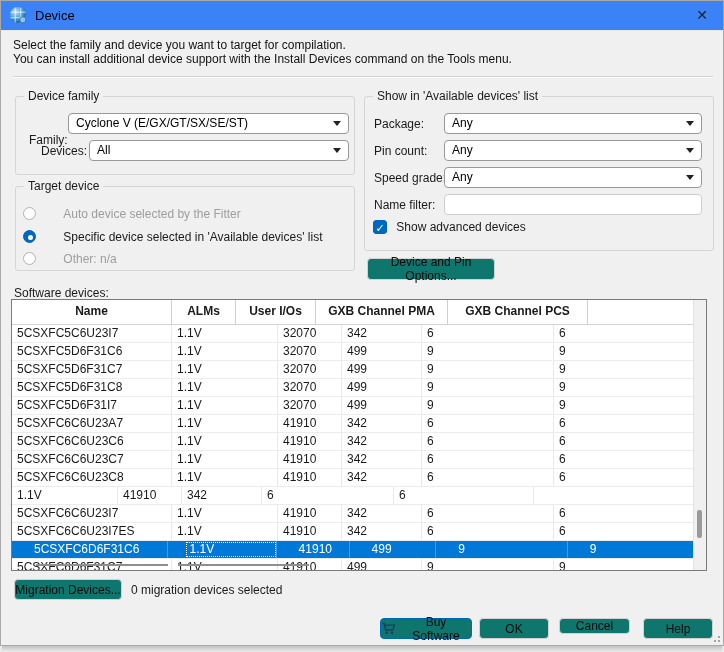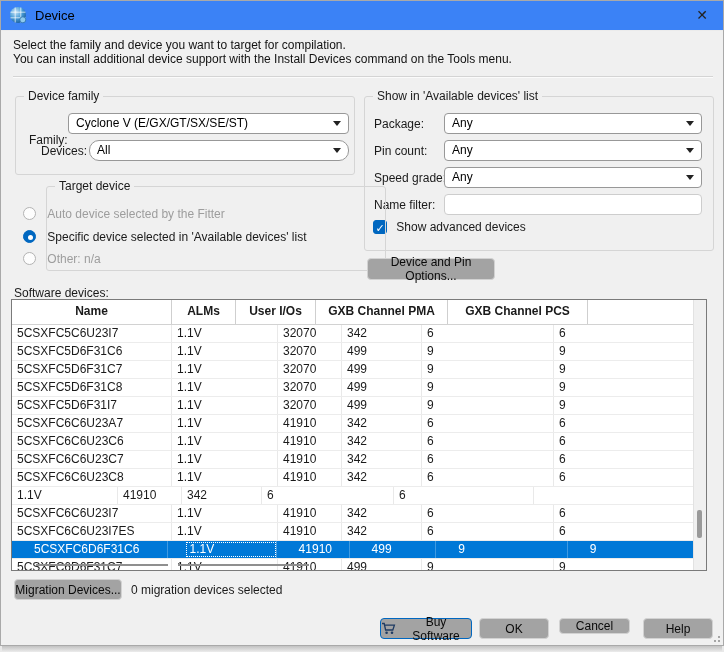--- a/index.html
+++ b/index.html
@@ -22,21 +22,21 @@
   .titlebar .title{position:absolute;left:34px;top:7px;font-size:13px;color:#000;}
   .close-btn{position:absolute;right:4px;top:0;width:34px;height:29px;text-align:center;line-height:29px;font-size:14px;color:#222;cursor:default;}
   
   .intro{position:absolute;left:12px;top:37px;line-height:14px;color:#121212;}
   .sep{position:absolute;left:12px;top:75px;width:700px;height:0;border-top:1px solid #d4d4d4;border-bottom:1px solid #fbfbfb;}
   
   .group{position:absolute;border:1px solid #d5d5d5;border-radius:3px;}
   .group-title{position:absolute;top:-8px;left:8px;background:#f0f0f0;padding:0 4px;color:#1a1a1a;}
   #group-family{left:14px;top:95px;width:338px;height:77px;}
   #group-showin{left:363px;top:95px;width:348px;height:153px;}
-  #group-target{left:14px;top:185px;width:338px;height:83px;margin-left:31px;}
+  #group-target{left:14px;top:185px;width:338px;height:83px;}
   .field-label{position:absolute;color:#1a1a1a;}
   
   .combo{
     position:absolute;height:21px;background:#fff;border:1px solid #989898;border-radius:4px;
     box-sizing:border-box;line-height:19px;padding-left:7px;color:#000;
   }
   .combo .arrow{
     position:absolute;right:7px;top:7px;width:0;height:0;
     border-left:4px solid transparent;border-right:4px solid transparent;border-top:5px solid #222;
   }
@@ -49,25 +49,25 @@
   .checkbox{display:inline-block;vertical-align:middle;width:14px;height:14px;border-radius:3px;
     background:var(--accent,#0067c0);border:1px solid var(--accent,#0067c0);color:#fff;
     font-size:11px;line-height:14px;text-align:center;box-sizing:border-box;}
   .cb-label{display:inline-block;vertical-align:middle;margin-left:6px;}
   
   .radio-row{position:absolute;left:22px;height:15px;}
   .radio{display:inline-block;vertical-align:middle;width:13px;height:13px;border-radius:50%;
     border:1px solid #b3b3b3;background:#fdfdfd;box-sizing:border-box;position:relative;}
   .radio.checked{border:1px solid var(--accent,#0067c0);background:var(--accent,#0067c0);}
   .radio.checked::after{content:"";position:absolute;left:4px;top:4px;width:5px;height:5px;border-radius:50%;background:#fff;}
-  .radio-label{display:inline-block;vertical-align:middle;margin-left:8px;}
+  .radio-label{display:inline-block;vertical-align:middle;margin-left:24px;}
   .radio-row.disabled .radio-label{color:#9d9d9d;}
   
   .btn{
-    position:absolute;background:#a3a3a3;border:1px solid #d2d2d2;border-radius:4px;
+    position:absolute;background:#0f766e;border:1px solid #d2d2d2;border-radius:4px;
     font:inherit;color:#0a0a0a;text-align:center;box-sizing:border-box;padding:0;
     display:flex;align-items:center;justify-content:center;gap:5px;
   }
   .btn.primary-outline{border:1px solid var(--accent,#0067c0);}
   #btn-devpin{left:366px;top:257px;width:128px;height:22px;}
   #btn-migration{left:13px;top:578px;width:108px;height:21px;}
   #btn-buy{left:379px;top:617px;width:92px;height:21px;text-align:center;}
   #btn-ok{left:478px;top:617px;width:70px;height:21px;}
   #btn-cancel{left:558px;top:617px;width:71px;height:16px;}
   #btn-help{left:642px;top:617px;width:70px;height:21px;}
@@ -130,21 +130,21 @@
 
   <div class="group" id="group-family">
     <span class="group-title">Device family</span>
   </div>
   <span class="field-label" style="left:28px;top:132px;">Family:</span>
   <div class="combo" style="left:67px;top:112px;width:281px;">
     <span>Cyclone V (E/GX/GT/SX/SE/ST)</span>
     <span class="arrow"></span>
   </div>
   <span class="field-label" style="left:40px;top:143px;">Devices:</span>
-  <div class="combo" style="left:88px;top:139px;width:260px;border-radius:10px;">
+  <div class="combo" style="left:88px;top:139px;width:260px;">
     <span>All</span>
     <span class="arrow"></span>
   </div>
 
   <div class="group" id="group-showin">
     <span class="group-title">Show in 'Available devices' list</span>
   </div>
   <span class="field-label" style="left:373px;top:116px;">Package:</span>
   <div class="combo" style="left:443px;top:112px;width:258px;">
     <span>Any</span>

